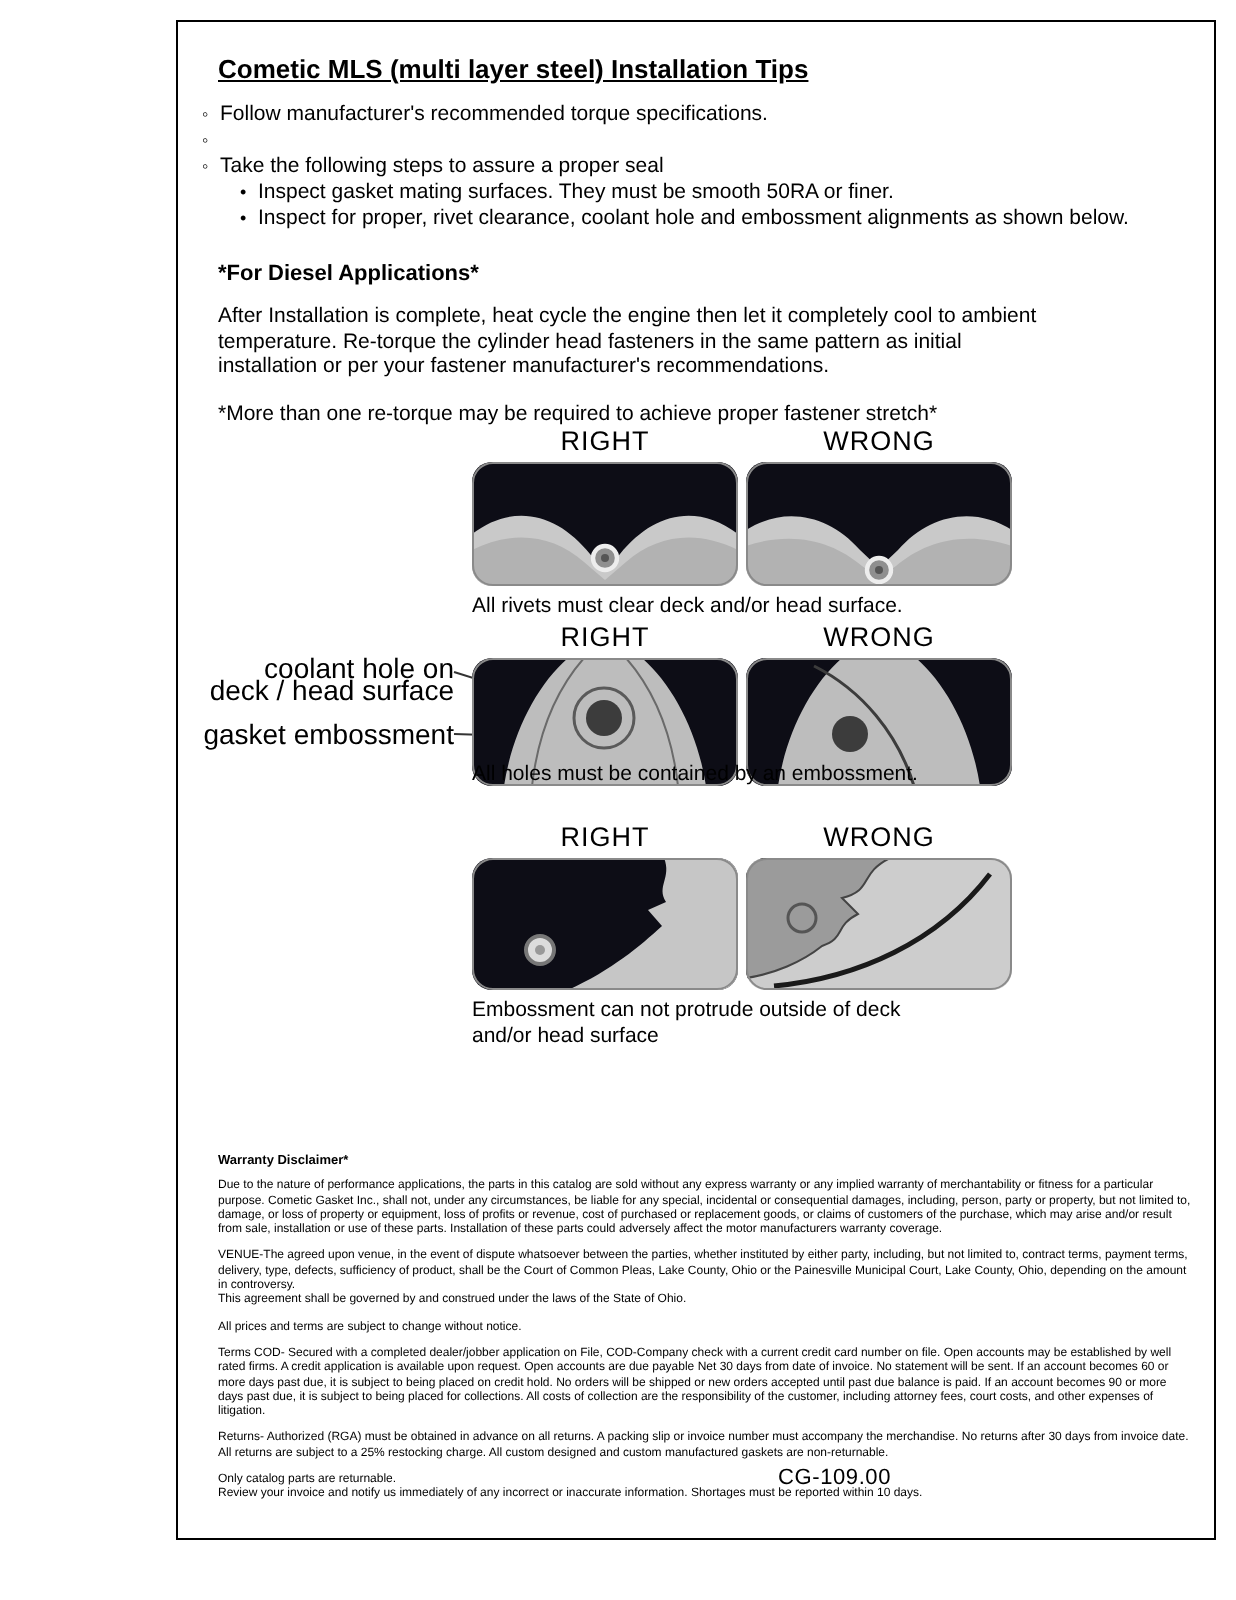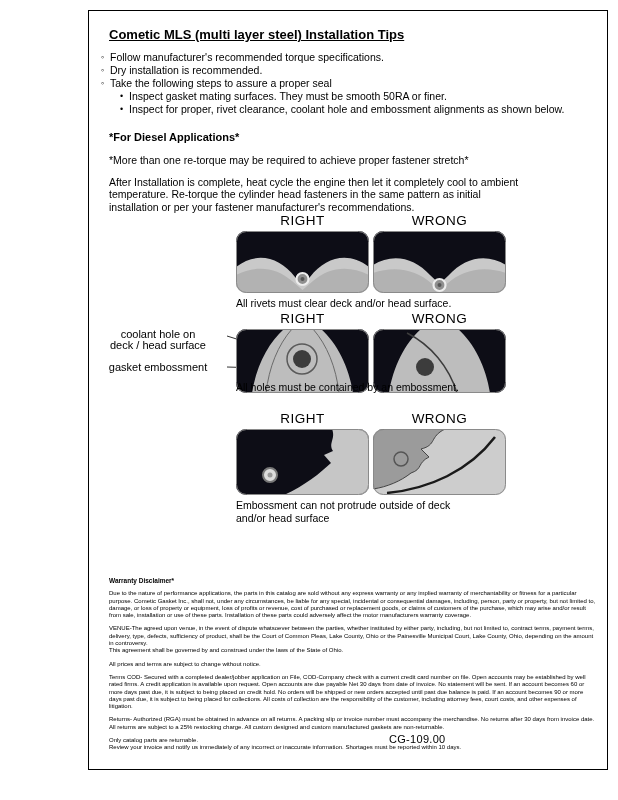--- a/index.html
+++ b/index.html
@@ -29,60 +29,59 @@
   .bullet .mo { font-size: 9px; line-height: 13px; }
   .bullet .mf { font-size: 9px; line-height: 13px; }
   .bullet.sub { margin-left: 19px; }
   .diesel-h { font-size: 11px; font-weight: bold; margin: 15px 20px 0 20px; }
   .body-p { font-size: 10.5px; line-height: 12.5px; margin: 9px 20px 0 20px; width: 416px; }
   .note { margin-top: 11px; }
   .diagrams { position: relative; height: 314px; }
   .hdr { position: absolute; width: 133px; text-align: center; font-size: 13.5px; letter-spacing: 0.5px; }
   .dimg { position: absolute; }
   .caption { position: absolute; left: 147px; font-size: 10.5px; line-height: 12.5px; white-space: pre-line; }
-  .dlabel { position: absolute; left: 0; width: 138px; text-align: center; font-size: 11px; line-height: 11px; white-space: pre-line; }
+  .dlabel { position: absolute; left: 0; width: 138px; text-align: right; font-size: 14px; line-height: 11px; white-space: pre-line; }
   .leaders { position: absolute; left: 128px; top: 118px; }
   .disclaimer { position: absolute; left: 20px; right: 10px; top: 566px; font-size: 6px; line-height: 7.3px; }
   .disclaimer .dh { font-size: 6.5px; font-weight: bold; }
   .disclaimer p { margin-top: 6px; white-space: pre-line; }
   .footer { position: absolute; left: 300px; bottom: 24px; font-size: 11px; letter-spacing: 0.3px; }
 </style>
 </head>
 <body>
 
 <div class="frame">
 
   <h1 class="title">Cometic MLS (multi layer steel) Installation Tips</h1>
 
   <div class="bullets">
     <div class="bullet">
       <span class="m mo">◦</span>
       <span>Follow manufacturer's recommended torque specifications.</span>
     </div>
     <div class="bullet">
       <span class="m mo">◦</span>
-      <span>Dry installation is recommended.</span>
     </div>
     <div class="bullet">
       <span class="m mo">◦</span>
       <span>Take the following steps to assure a proper seal</span>
     </div>
     <div class="bullet sub">
       <span class="m mf">•</span>
       <span>Inspect gasket mating surfaces.  They must be smooth 50RA or finer.</span>
     </div>
     <div class="bullet sub">
       <span class="m mf">•</span>
       <span>Inspect for proper, rivet clearance, coolant hole and embossment alignments as shown below.</span>
     </div>
   </div>
 
   <h2 class="diesel-h">*For Diesel Applications*</h2>
+  <p class="body-p">After Installation is complete, heat cycle the engine then let it completely cool to ambient temperature. Re-torque the cylinder head fasteners in the same pattern as initial installation or per your fastener manufacturer's recommendations.</p>
   <p class="body-p note">*More than one re-torque may be required to achieve proper fastener stretch*</p>
-  <p class="body-p">After Installation is complete, heat cycle the engine then let it completely cool to ambient temperature. Re-torque the cylinder head fasteners in the same pattern as initial installation or per your fastener manufacturer's recommendations.</p>
 
   <div class="diagrams">
 
     <div class="hdr" style="left:147px; top:0;">RIGHT</div>
     <div class="hdr" style="left:284px; top:0;">WRONG</div>
 
     <svg class="dimg" style="left:147px; top:18px;" width="133" height="62" viewBox="0 0 133 62">
       <defs>
           <clipPath id="c1a">
             <rect x="0" y="0" width="133" height="62" rx="10"></rect>

